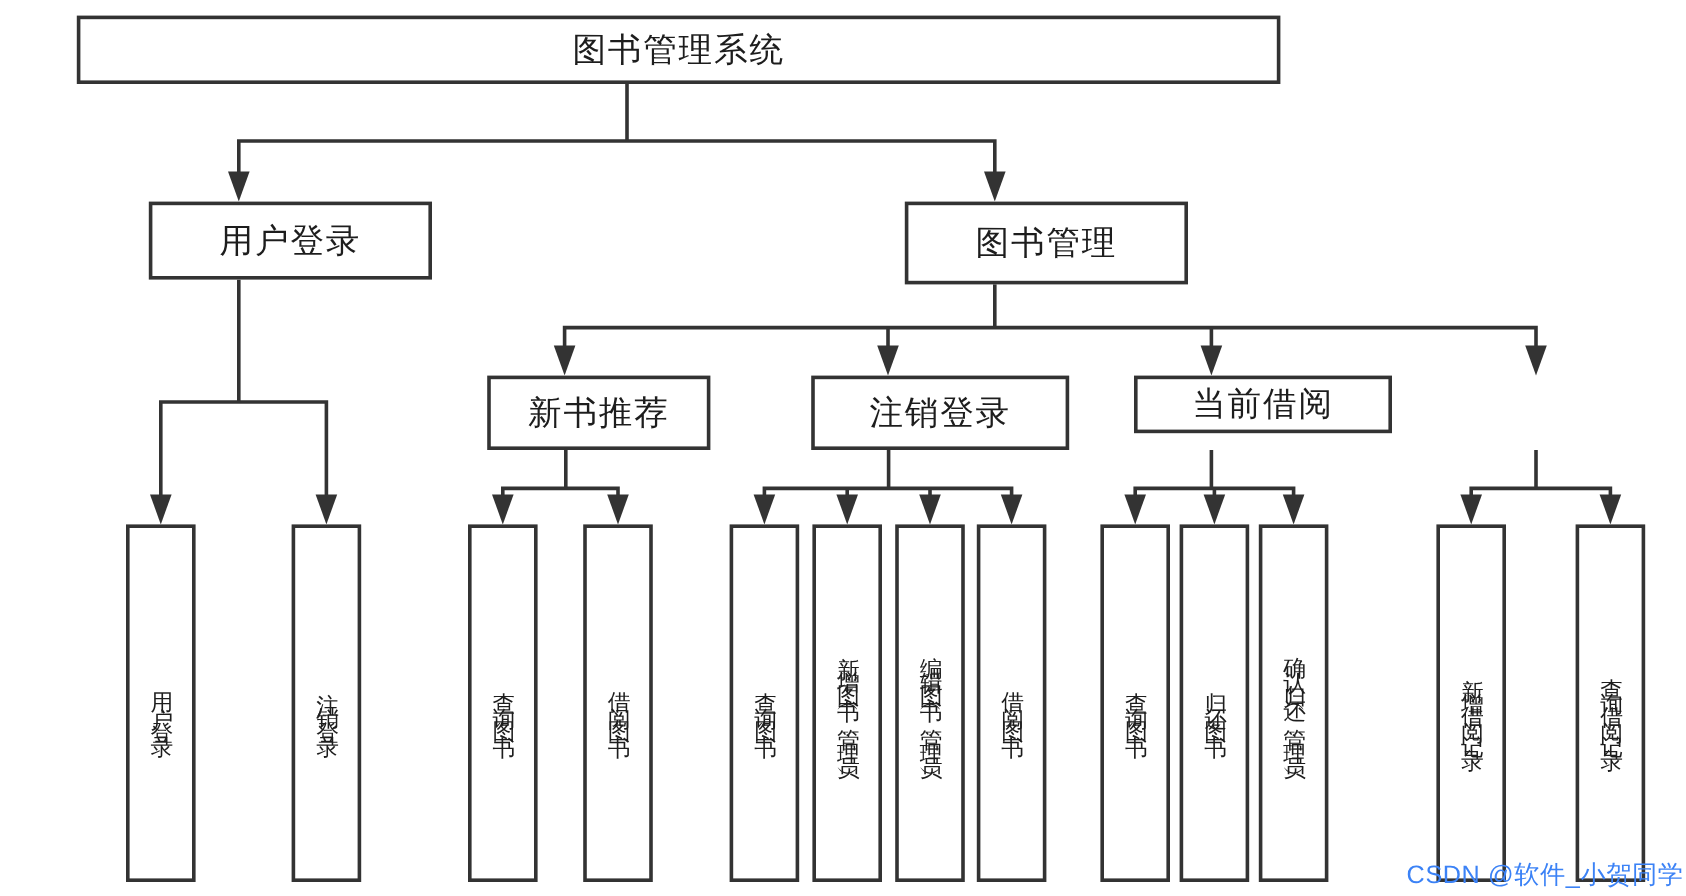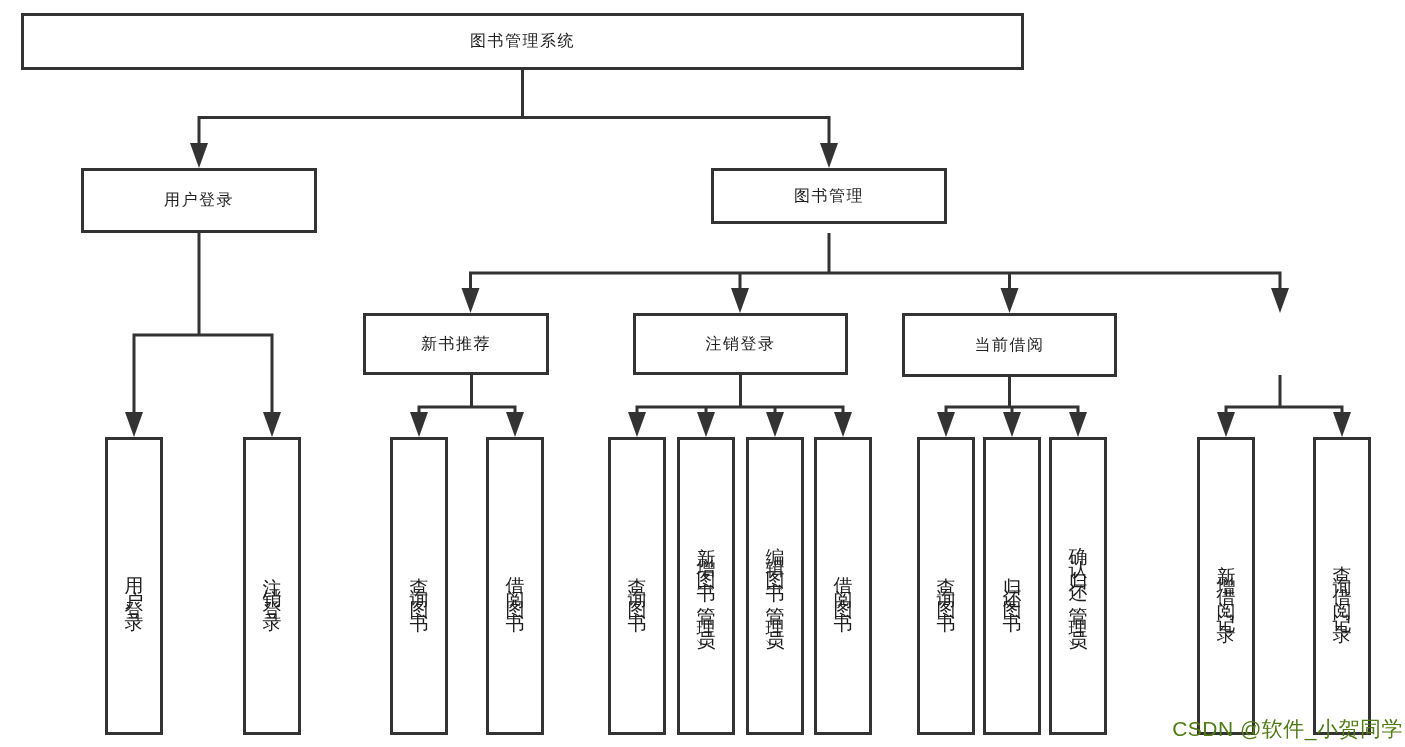--- a/index.html
+++ b/index.html
@@ -6,41 +6,41 @@
   .canvas {
     position:relative; width:1405px; height:747px; background:#ffffff;
     font-family:"Liberation Sans","DejaVu Sans",sans-serif; overflow:hidden;
     color:#1d1d1d;
   }
   .connectors { position:absolute; left:0; top:0; width:1405px; height:747px; }
   .box {
     position:absolute; box-sizing:border-box; border:3px solid #333333;
     background:#ffffff; display:flex; align-items:center; justify-content:center;
   }
-  .hbox { font-size:16px; letter-spacing:1.5px; }
+  .hbox { font-size:28px; letter-spacing:1.5px;margin-left:43px; }
   .vbox span {
     writing-mode:vertical-rl; text-orientation:mixed;
     font-size:19px; letter-spacing:12px; line-height:1.05; display:block;
   }
   
   .n-root   { left:21px;  top:13px;  width:1003px; height:57px; }
   .n-b0     { left:81px;  top:168px; width:236px;  height:65px; }
-  .n-b1     { left:711px; top:168px; width:236px;  height:56px; }
+  .n-b1     { left:711px; top:168px; width:236px;  height:69px; }
   .n-g0     { left:363px; top:313px; width:186px;  height:62px; }
   .n-g1     { left:633px; top:313px; width:215px;  height:62px; }
-  .n-g2     { left:902px; top:313px; width:215px;  height:64px; }
+  .n-g2     { left:902px; top:313px; width:215px;  height:48px; }
   .n-g3     { left:1172px;top:313px; width:216px;  height:62px; }
   .leaf     { top:437px; width:58px; height:298px; }
   .n-b0c0 { left:105px; }  .n-b0c1 { left:243px; }
   .n-g0c0 { left:390px; }  .n-g0c1 { left:486px; }
   .n-g1c0 { left:608px; }  .n-g1c1 { left:677px; }  .n-g1c2 { left:746px; }  .n-g1c3 { left:814px; }
   .n-g2c0 { left:917px; }  .n-g2c1 { left:983px; }  .n-g2c2 { left:1049px; }
   .n-g3c0 { left:1197px; } .n-g3c1 { left:1313px; }
   .watermark {
-    position:absolute; right:2px; bottom:4px; color:#4d7c0f;
+    position:absolute; right:2px; bottom:4px; color:#3b82f6;
     font-size:21px; letter-spacing:0.5px; z-index:5;
   }
 </style>
 </head>
 <body>
 
 <div class="canvas">
 
   <svg class="connectors" viewBox="0 0 1405 747" xmlns="http://www.w3.org/2000/svg" aria-hidden="true">
     <g stroke="#333333" stroke-width="3" fill="none">

